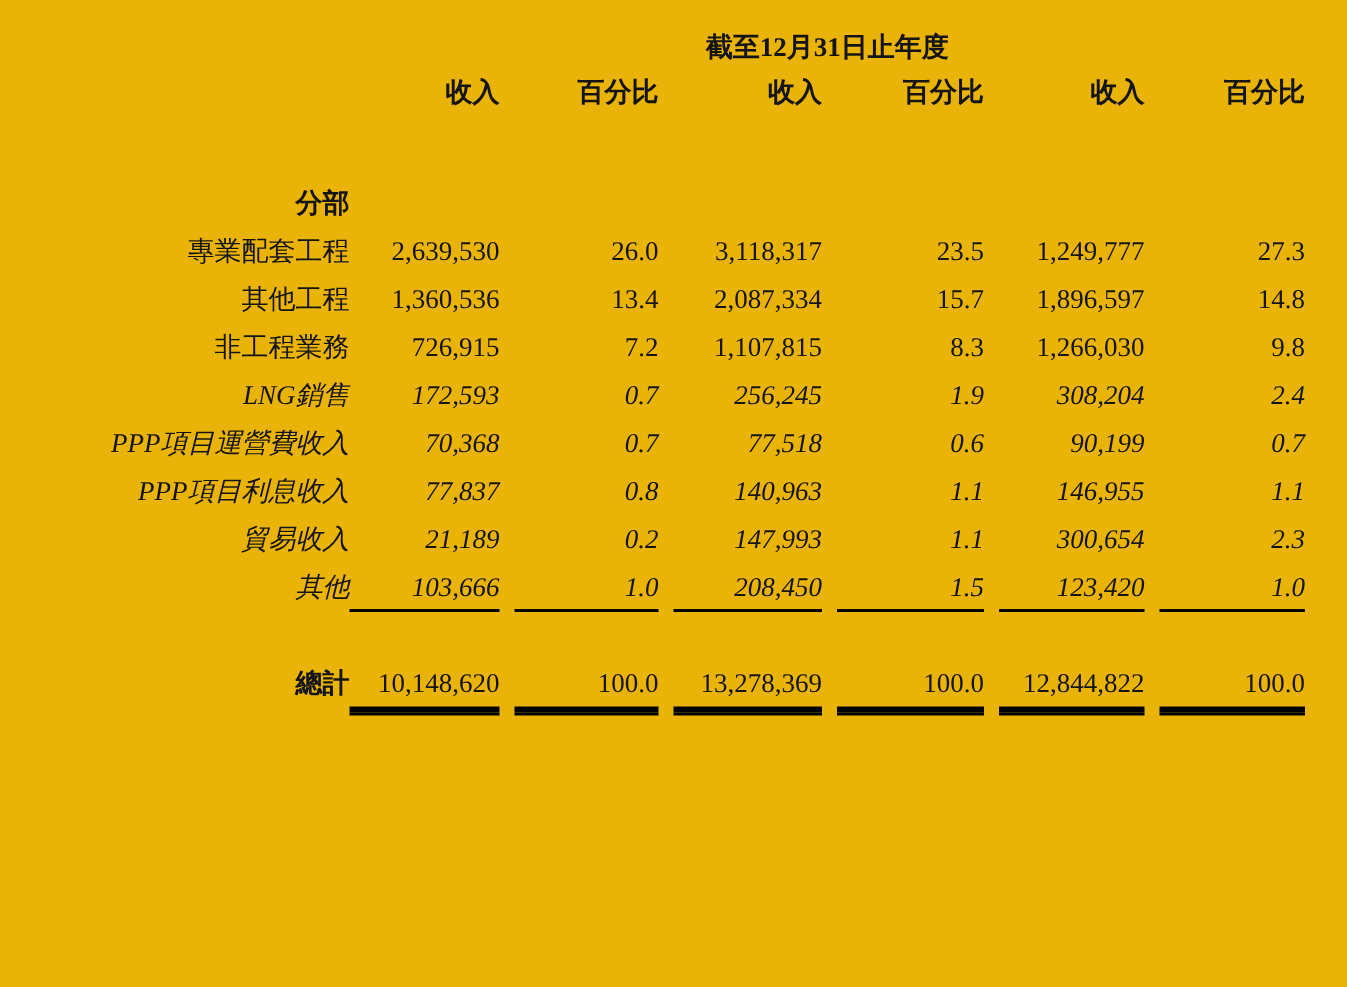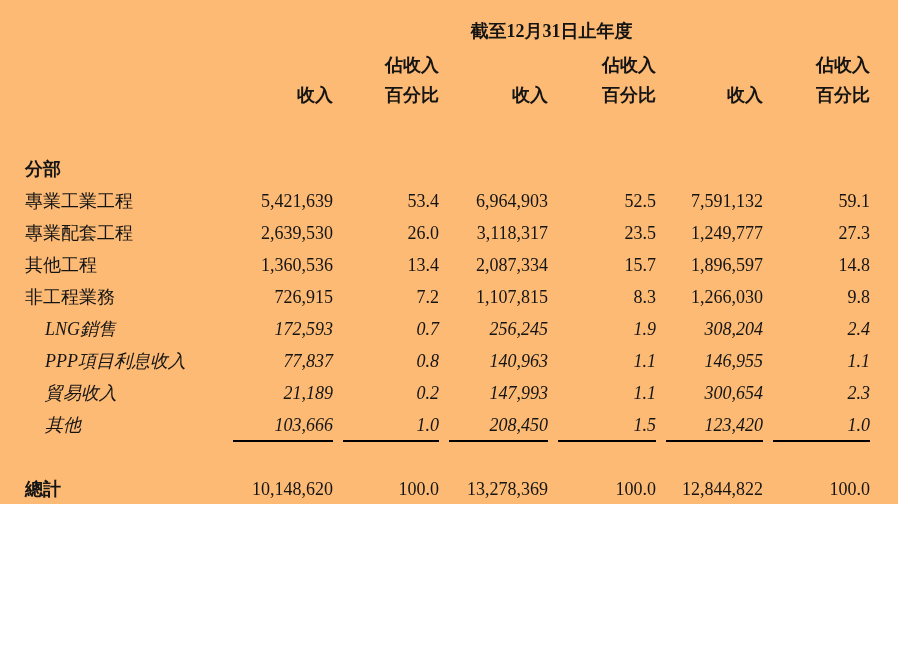--- a/index.html
+++ b/index.html
@@ -1,39 +1,39 @@
 <!DOCTYPE html>
 <html><head>
 <meta charset="utf-8">
 <style>
   * { margin:0; padding:0; box-sizing:border-box; }
   html,body { background:#ffffff; }
   .page {
     position:relative;
-    width:898px; height:504px;
-    background:#fdba74;
+    width:898px; height:658px;
+    background:#eab308;
     color:#141414;
     font-family:"Liberation Serif","DejaVu Serif",serif;
     padding:12px 25px 0 25px;
     overflow:hidden;
   }
   table.fin { border-collapse:collapse; table-layout:fixed; width:845px; }
   td {
     padding:0;
     font-size:18px;
     line-height:1.15;
     white-space:nowrap;
     vertical-align:bottom;
     overflow:visible;
   }
   .b   { font-weight:700; }
   .it  { font-style:italic; }
   .num { text-align:right; }
   .ctr { text-align:center; }
-  .lbl { text-align:left; }
+  .lbl { text-align:right; }
   .sub { padding-left:20px;font-style:italic; }
 
   tr.title-row td  { height:30px; }
   tr.years-row td  { height:32px; }
   tr.hdr-a td      { height:34px; }
   tr.hdr-b td      { height:30px; }
   tr.hdr-c td      { height:30px; }
   tr.spacer1 td    { height:44px; }
   tr.section-row td{ height:30px; }
   tr.data-row td   { height:32px; }
@@ -61,29 +61,20 @@
         <col style="width:107px">
     </colgroup>
 
     <tbody>
         <tr class="title-row">
       <td></td>
       <td colspan="6" class="ctr b">截至12月31日止年度</td>
     </tr>
 
 
-    <tr class="hdr-a">
-      <td></td>
-      <td></td>
-      <td class="num b">佔收入</td>
-      <td></td>
-      <td class="num b">佔收入</td>
-      <td></td>
-      <td class="num b">佔收入</td>
-    </tr>
 
     <tr class="hdr-b">
       <td></td>
       <td class="num b">收入</td>
       <td class="num b">百分比</td>
       <td class="num b">收入</td>
       <td class="num b">百分比</td>
       <td class="num b">收入</td>
       <td class="num b">百分比</td>
     </tr>
@@ -91,29 +82,20 @@
 
     <tr class="spacer1">
           <td colspan="7"></td>
         </tr>
 
     <tr class="section-row">
       <td class="lbl b">分部</td>
       <td colspan="6"></td>
     </tr>
 
-    <tr class="data-row">
-      <td class="lbl">專業工業工程</td>
-      <td class="num">5,421,639</td>
-      <td class="num">53.4</td>
-      <td class="num">6,964,903</td>
-      <td class="num">52.5</td>
-      <td class="num">7,591,132</td>
-      <td class="num">59.1</td>
-    </tr>
     <tr class="data-row">
       <td class="lbl">專業配套工程</td>
       <td class="num">2,639,530</td>
       <td class="num">26.0</td>
       <td class="num">3,118,317</td>
       <td class="num">23.5</td>
       <td class="num">1,249,777</td>
       <td class="num">27.3</td>
     </tr>
     <tr class="data-row">
@@ -135,20 +117,29 @@
       <td class="num">9.8</td>
     </tr>
     <tr class="data-row">
       <td class="lbl sub it">LNG銷售</td>
       <td class="num it">172,593</td>
       <td class="num it">0.7</td>
       <td class="num it">256,245</td>
       <td class="num it">1.9</td>
       <td class="num it">308,204</td>
       <td class="num it">2.4</td>
+    </tr>
+    <tr class="data-row">
+      <td class="lbl sub it">PPP項目運營費收入</td>
+      <td class="num it">70,368</td>
+      <td class="num it">0.7</td>
+      <td class="num it">77,518</td>
+      <td class="num it">0.6</td>
+      <td class="num it">90,199</td>
+      <td class="num it">0.7</td>
     </tr>
     <tr class="data-row">
       <td class="lbl sub it">PPP項目利息收入</td>
       <td class="num it">77,837</td>
       <td class="num it">0.8</td>
       <td class="num it">140,963</td>
       <td class="num it">1.1</td>
       <td class="num it">146,955</td>
       <td class="num it">1.1</td>
     </tr>

